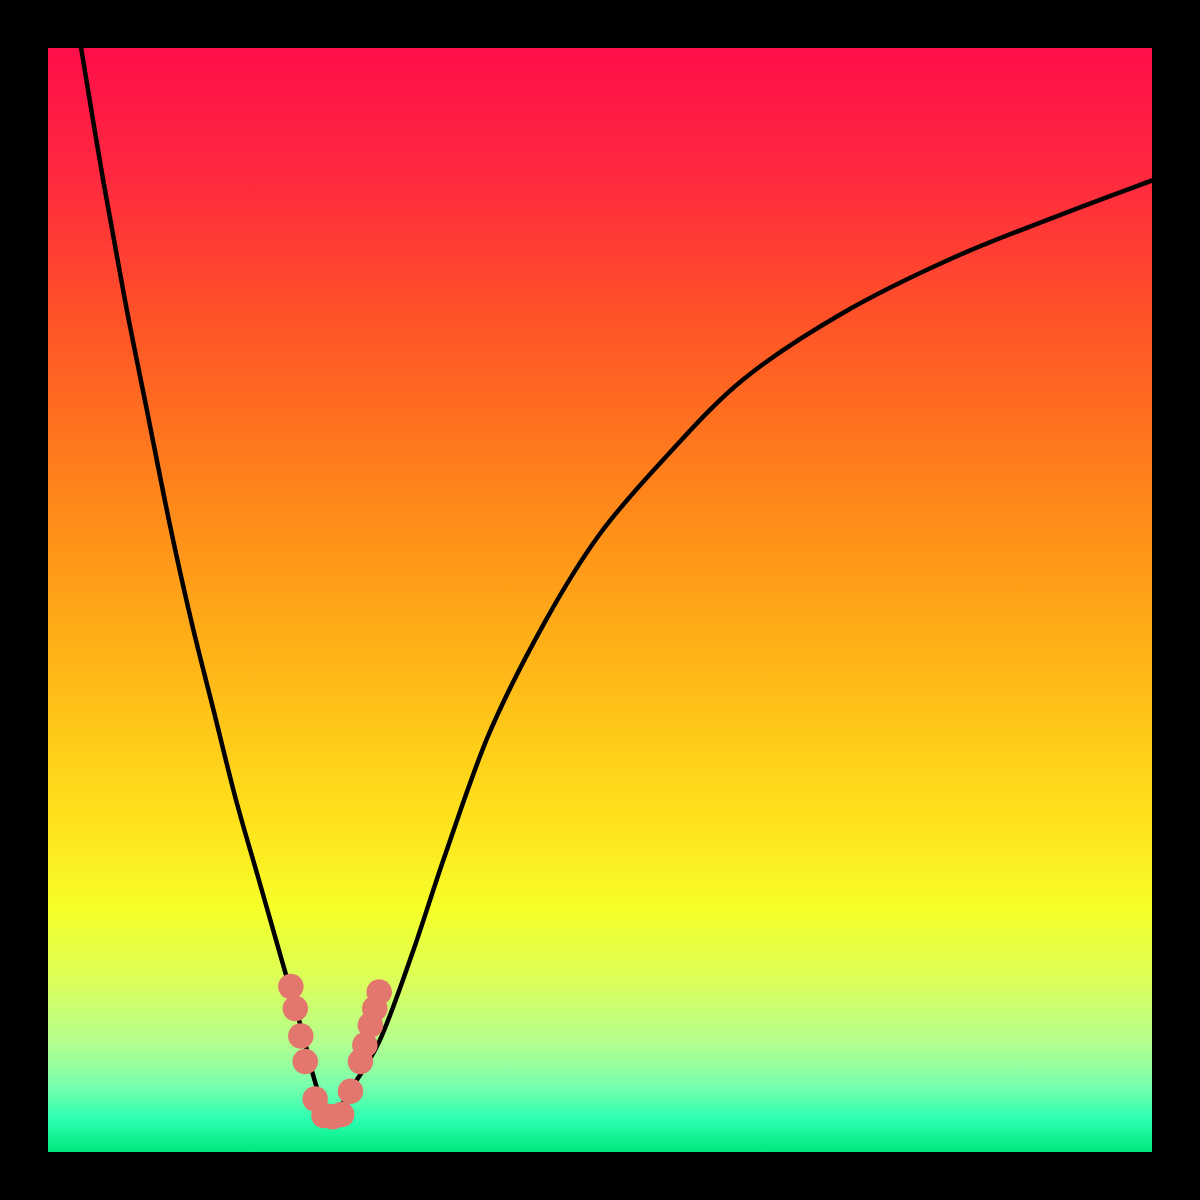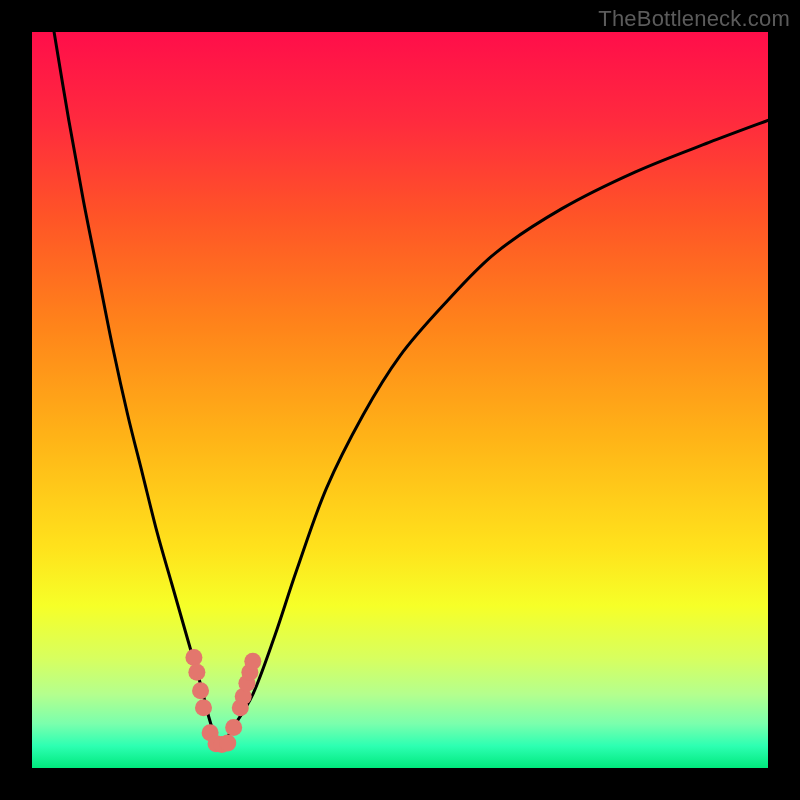--- a/index.html
+++ b/index.html
@@ -34,21 +34,20 @@
     font-size: 22px;
     font-weight: 500;
     letter-spacing: 0.2px;
     user-select: none;
   }
 </style>
 </head>
 <body>
 
 <div class="frame">
-  <div class="watermark">TheBottleneck.com</div>
   <div class="plot">
     <svg id="plot-svg" width="736" height="736" viewBox="0 0 736 736" preserveAspectRatio="none">
       <defs>
         <linearGradient id="bg-grad" x1="0" y1="0" x2="0" y2="1">
             <stop offset="0%" stop-color="#ff0e4a"></stop>
             <stop offset="12%" stop-color="#ff2a3e"></stop>
             <stop offset="25%" stop-color="#ff5427"></stop>
             <stop offset="40%" stop-color="#ff841a"></stop>
             <stop offset="55.00000000000001%" stop-color="#ffb317"></stop>
             <stop offset="70%" stop-color="#ffe21c"></stop>

